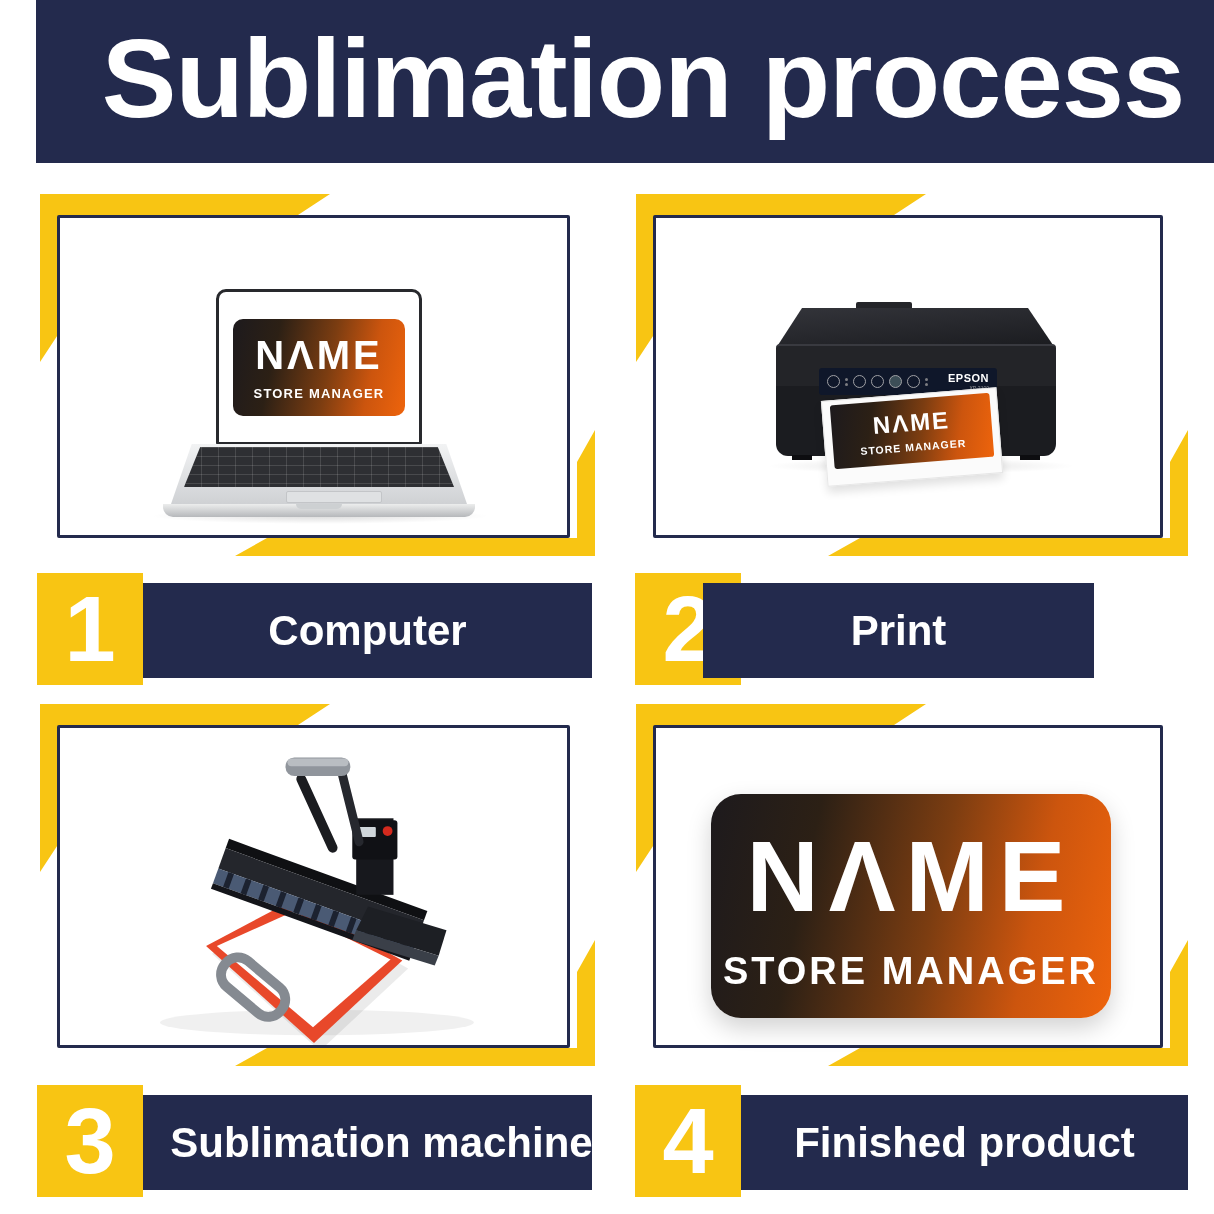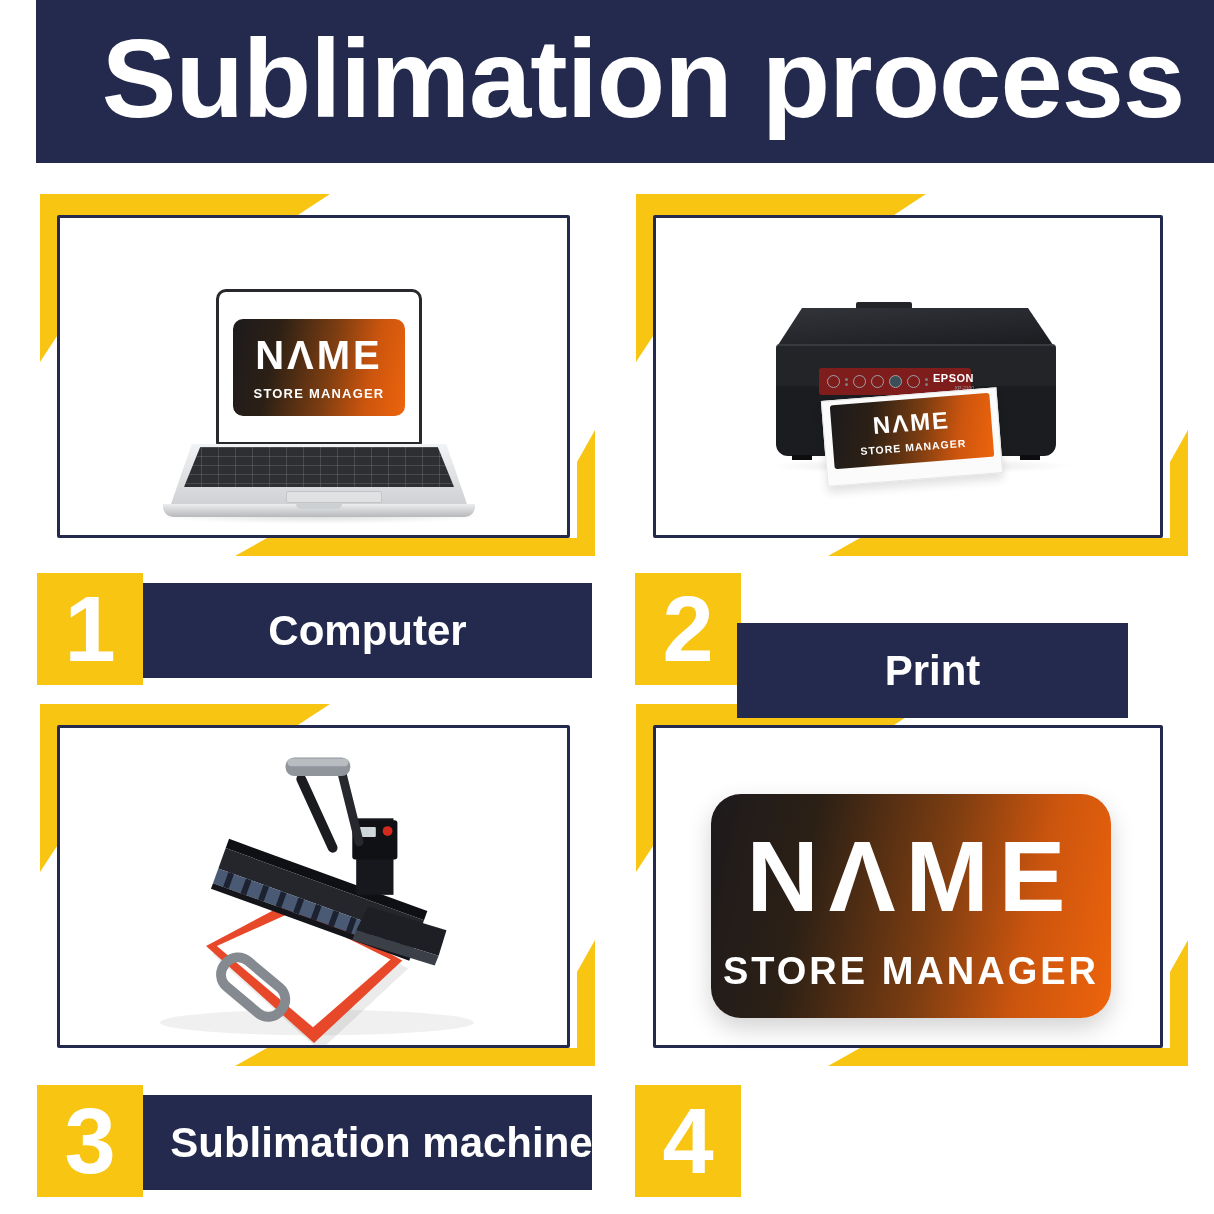--- a/index.html
+++ b/index.html
@@ -113,22 +113,22 @@
   .pr-top {
     position:absolute; left:120px; top:126px; width:280px; height:42px;
     background:#232428; border-radius:4px 4px 0 0; border-top:2px solid #393a40;
   }
   .pr-body {
     position:absolute; left:120px; top:168px; width:280px; height:70px;
     background:#1b1c20; border-radius:0 0 12px 12px;
   }
   .pr-foot { position:absolute; width:20px; height:5px; background:#0d0d10; top:237px; }
   .pr-strip {
-    position:absolute; left:163px; top:150px; width:152px; height:27px;
-    background:#7f1d1d; border-radius:3px;
+    position:absolute; left:163px; top:150px; width:178px; height:27px;
+    background:#0f172a; border-radius:3px;
     display:flex; align-items:center; padding:0 8px; gap:5px;
   }
   .pbtn { width:13px; height:13px; border:1.5px solid #9fa0a4; border-radius:50%; flex:0 0 auto; }
   .pbtn.filled { background:#3c4e57; }
   .pdots { display:flex; flex-direction:column; gap:2px; flex:0 0 auto; }
   .pdots i { display:block; width:3px; height:3px; background:#7c7d82; border-radius:50%; }
   .pr-brandblock { margin-left:auto; text-align:right; line-height:1; }
   .pr-brand { color:#ffffff; font-size:11px; font-weight:700; letter-spacing:0.5px; }
   .pr-model { color:#9a9ba0; font-size:5px; margin-top:2px; }
   .pr-paper {
@@ -277,28 +277,31 @@
   <div class="num-box" style="left:37px;top:573px;">
       <span>1</span>
     </div>
   <div class="label-bar" style="left:143px;top:583px;width:449px;text-align:right;">
     <span>Computer</span>
   </div>
 
   <div class="num-box" style="left:635px;top:573px;">
       <span>2</span>
     </div>
-  <div class="label-bar" style="left:737px;top:583px;width:391px;margin-top:40px;">
+  <div class="label-bar" style="left:703px;top:583px;width:391px;">
     <span>Print</span>
   </div>
 
   <div class="num-box" style="left:37px;top:1085px;">
       <span>3</span>
     </div>
   <div class="label-bar" style="left:143px;top:1095px;width:449px;padding-left:28px;">
     <span>Sublimation machine</span>
   </div>
 
   <div class="num-box" style="left:635px;top:1085px;">
       <span>4</span>
     </div>
+  <div class="label-bar" style="left:741px;top:1095px;width:447px;">
+    <span>Finished product</span>
+  </div>
 
 </div>
 
 </body></html>

